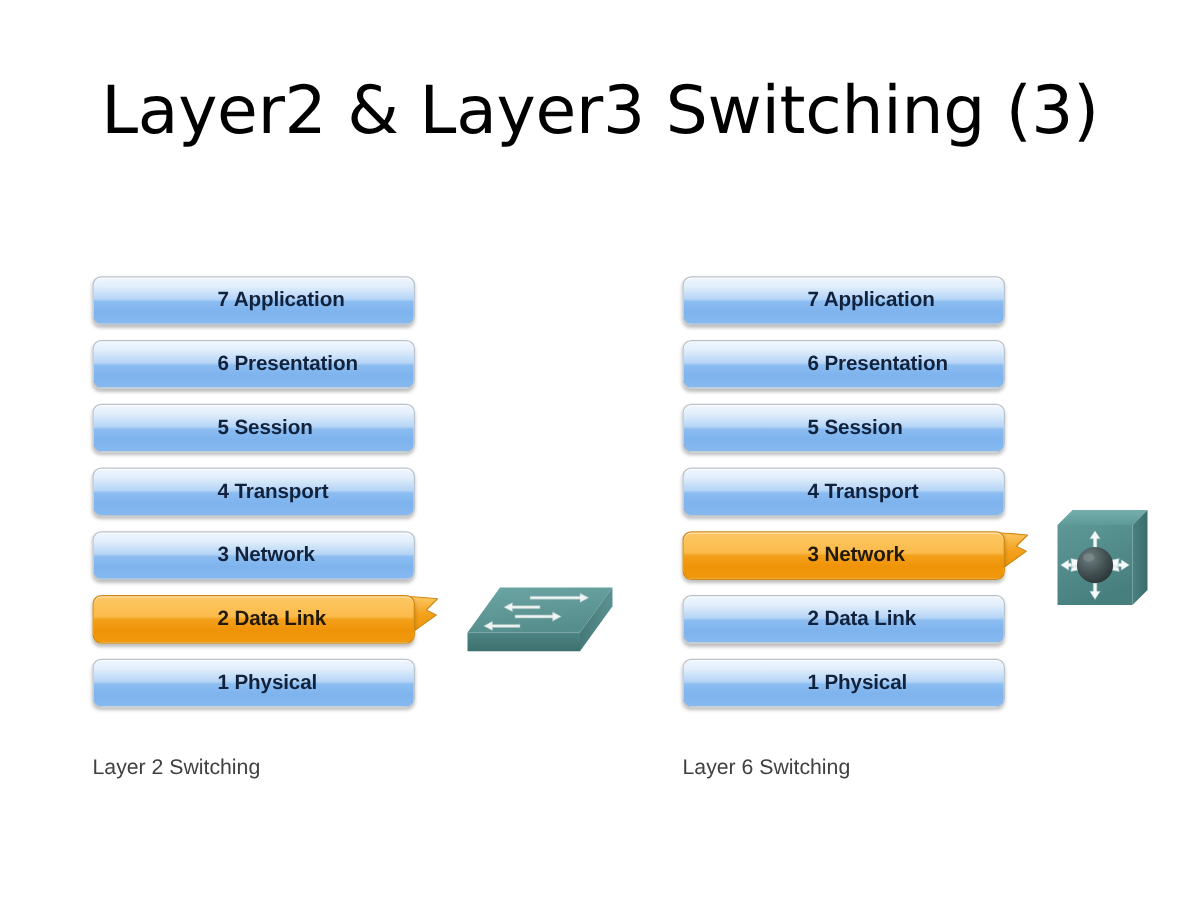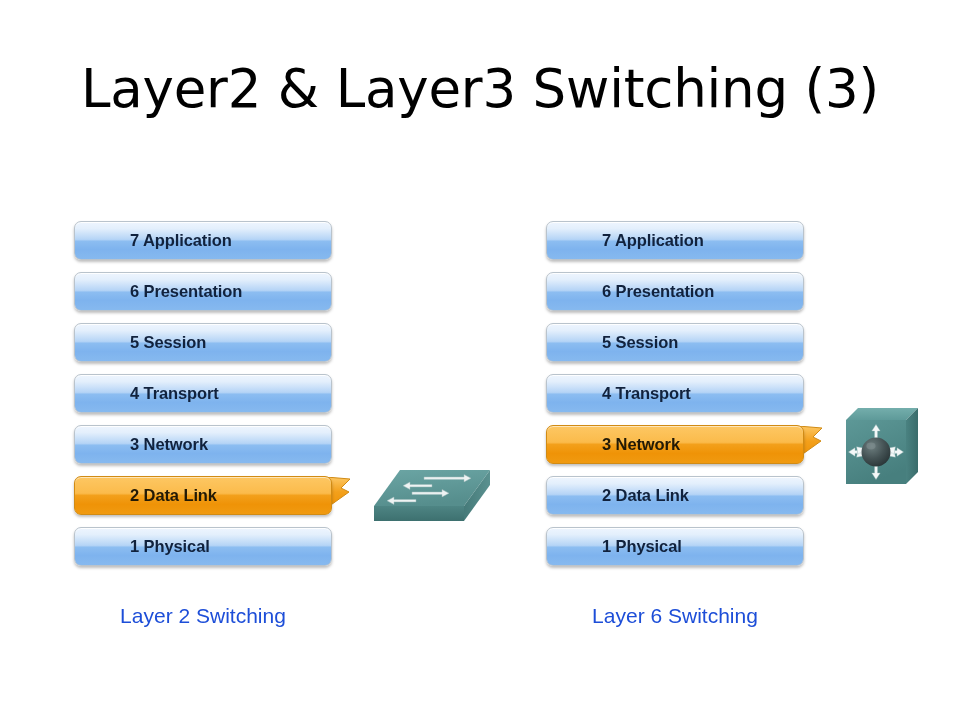--- a/index.html
+++ b/index.html
@@ -60,20 +60,21 @@
                 #e3effc 18%,
                 #b5d4f6 47%,
                 #8cbdf1 52%,
                 #7eb3ee 74%,
                 #86b9ef 100%);
     box-shadow: 0 2px 3px rgba(0,0,0,0.26),
                 inset 0 1px 0 rgba(255,255,255,0.85);
     display: flex;
     align-items: center;
     z-index: 2;
+    padding-left: 44px;
   }
 
   .layer-box.is-highlight {
     border: 1px solid #d18b14;
     background: linear-gradient(to bottom,
                 #fdc763 0%,
                 #fbbb4b 44%,
                 #f3a01b 50%,
                 #ef9307 74%,
                 #f09a10 100%);
@@ -100,25 +101,24 @@
     width: 26px;
     height: 32px;
     z-index: 1;
   }
 
   
   .stack-caption {
     position: absolute;
     top: 604px;
     width: 258px;
-    text-align: center;
     font-family: "Liberation Sans", sans-serif;
-    font-size: 21px;
+    font-size: 17px;
     font-weight: 400;
-    color: #1d4ed8;
+    color: #404040;
     white-space: nowrap;
   }
   #caption-left  { left: 74px; }
   #caption-right { left: 546px; }
 
   
   #icon-l2-switch {
     position: absolute;
     left: 370px;
     top: 462px;

